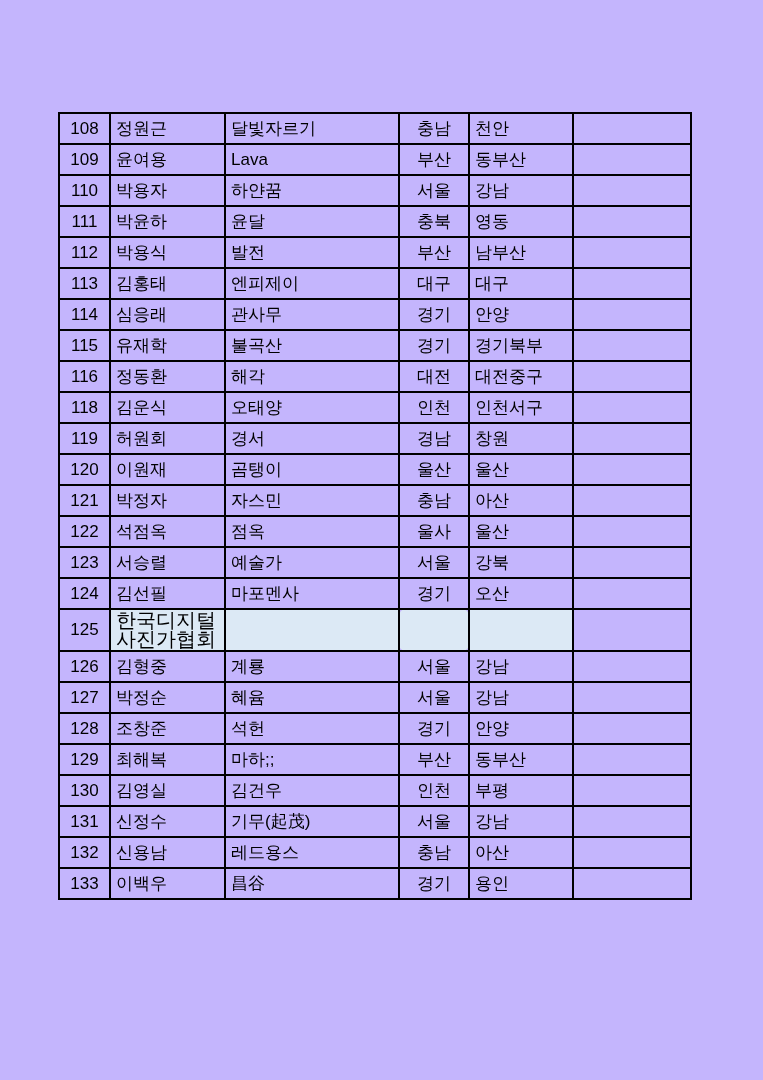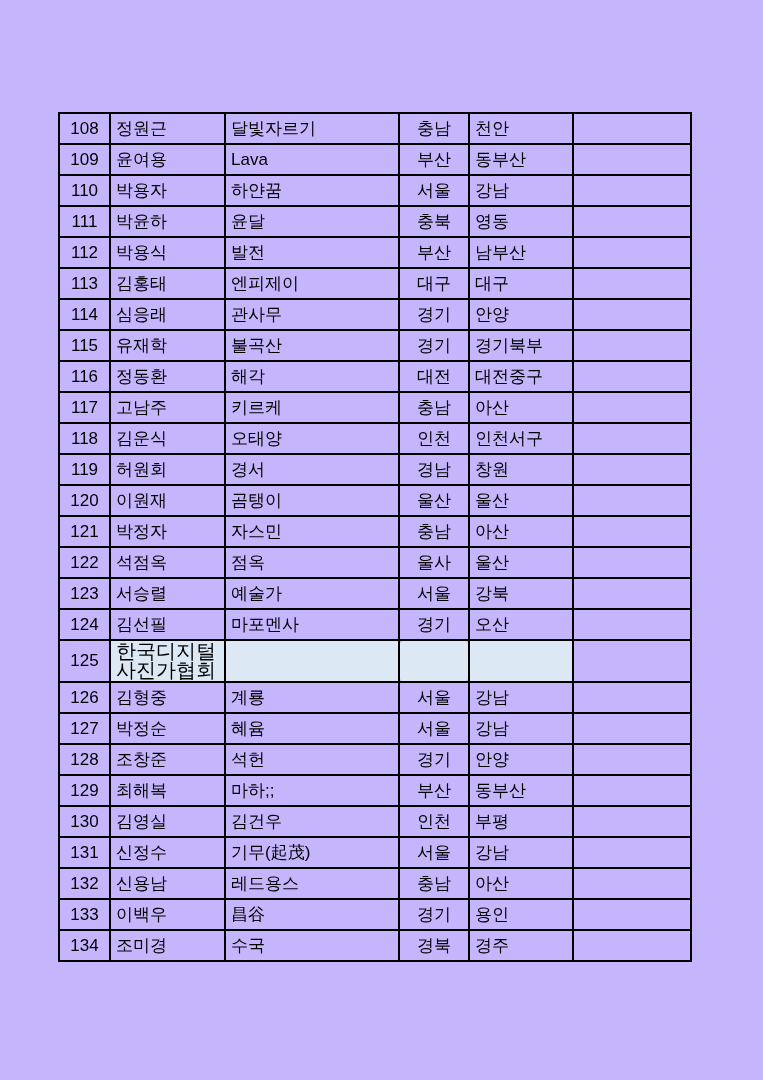--- a/index.html
+++ b/index.html
@@ -139,28 +139,20 @@
         </tr>
         <tr>
           <td class="col-no">116</td>
           <td class="col-name">정동환</td>
           <td class="col-nickname">해각</td>
           <td class="col-province">대전</td>
           <td class="col-city">대전중구</td>
           <td class="col-note"></td>
         </tr>
         <tr>
-          <td class="col-no">117</td>
-          <td class="col-name">고남주</td>
-          <td class="col-nickname small">키르케</td>
-          <td class="col-province">충남</td>
-          <td class="col-city">아산</td>
-          <td class="col-note"></td>
-        </tr>
-        <tr>
           <td class="col-no">118</td>
           <td class="col-name">김운식</td>
           <td class="col-nickname small">오태양</td>
           <td class="col-province">인천</td>
           <td class="col-city">인천서구</td>
           <td class="col-note"></td>
         </tr>
         <tr>
           <td class="col-no">119</td>
           <td class="col-name">허원회</td>
@@ -274,23 +266,15 @@
           <td class="col-note"></td>
         </tr>
         <tr>
           <td class="col-no">133</td>
           <td class="col-name">이백우</td>
           <td class="col-nickname small">昌谷</td>
           <td class="col-province">경기</td>
           <td class="col-city">용인</td>
           <td class="col-note"></td>
         </tr>
-        <tr>
-          <td class="col-no">134</td>
-          <td class="col-name">조미경</td>
-          <td class="col-nickname">수국</td>
-          <td class="col-province">경북</td>
-          <td class="col-city">경주</td>
-          <td class="col-note"></td>
-        </tr>
       </tbody>
   </table>
 </div>
 
 </body></html>

